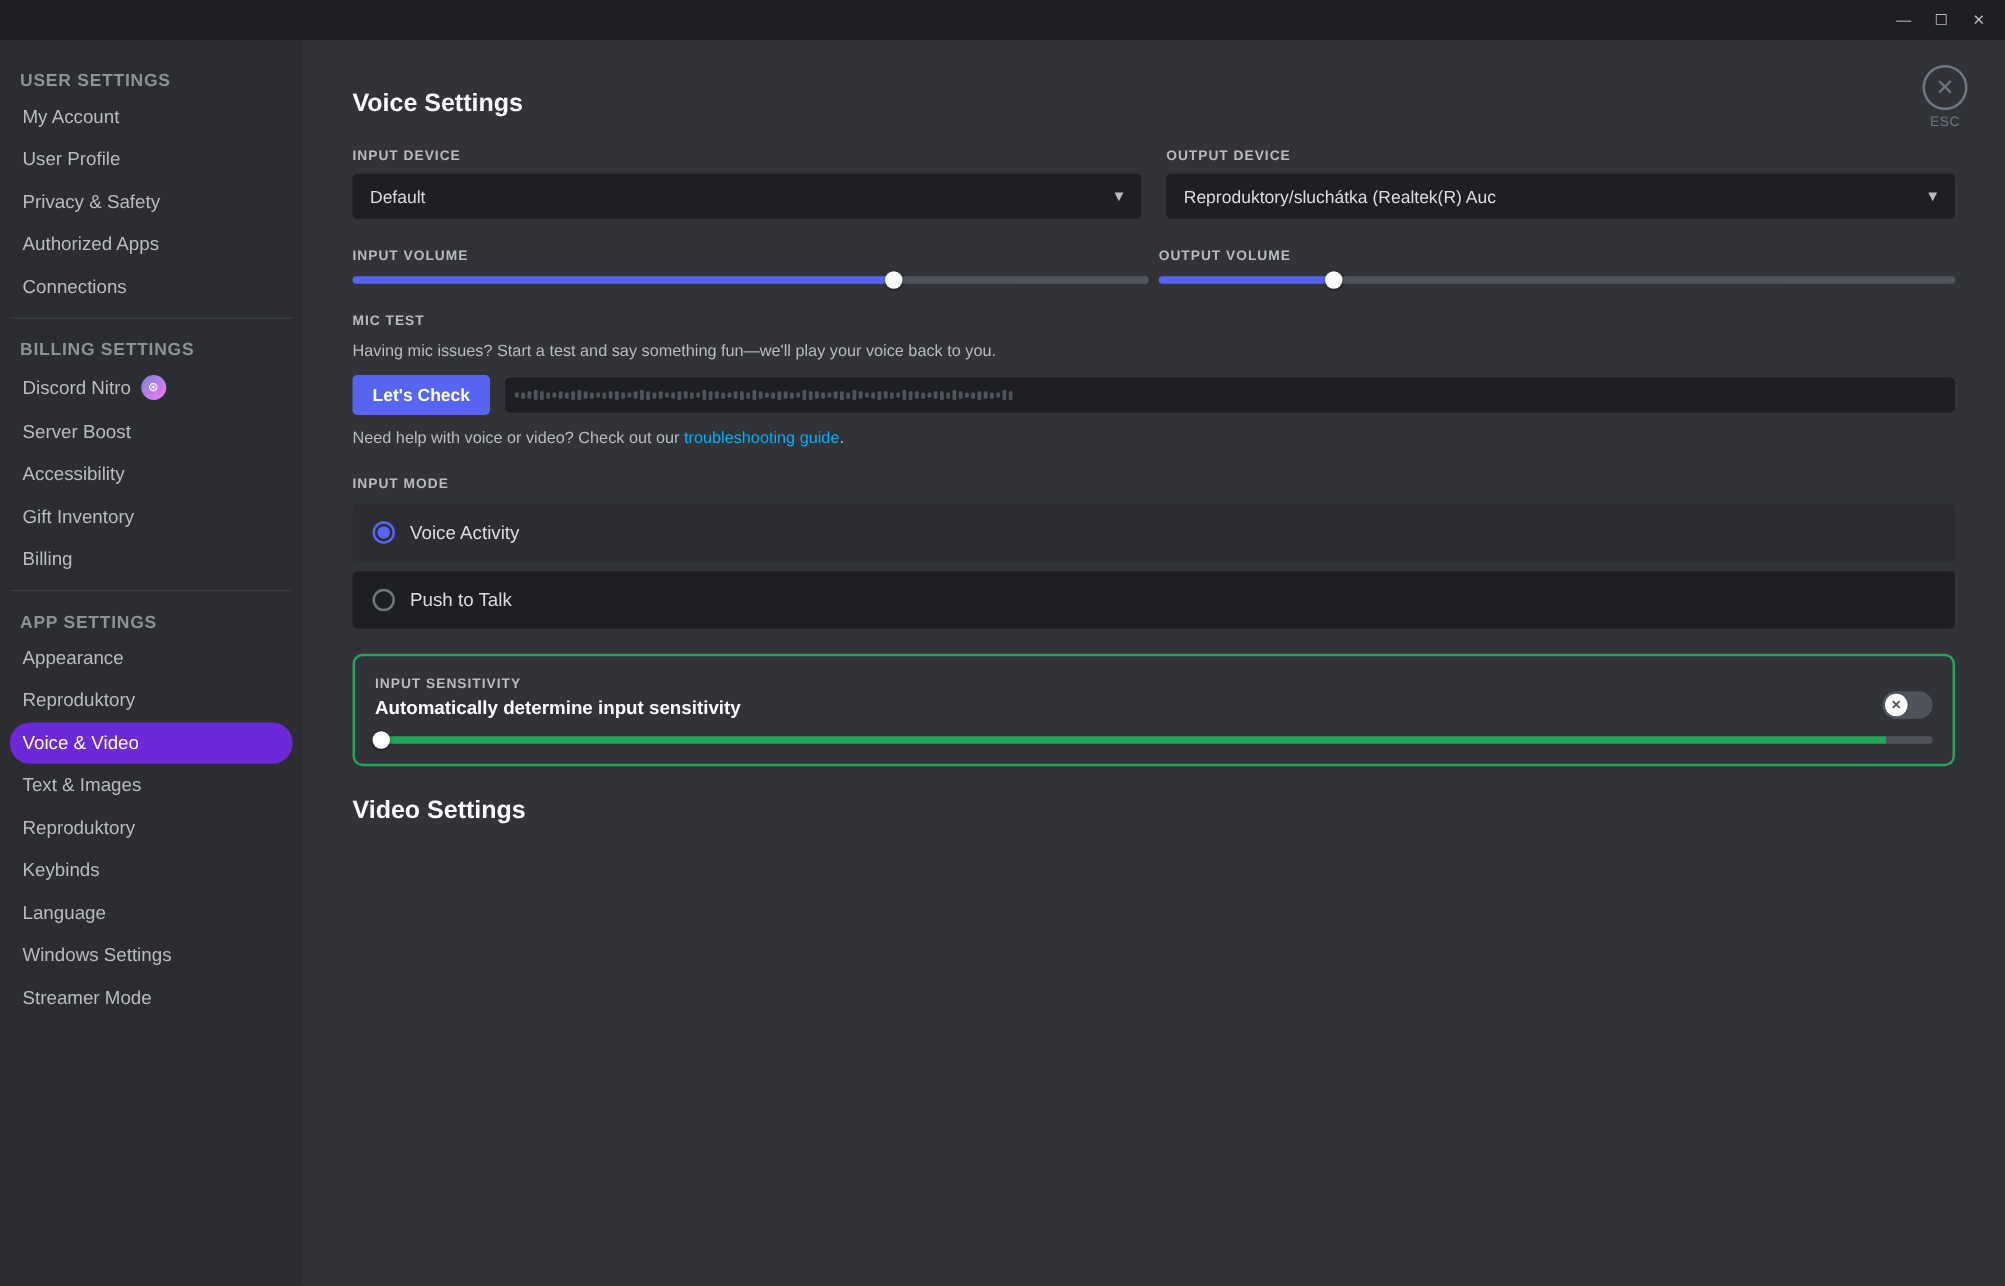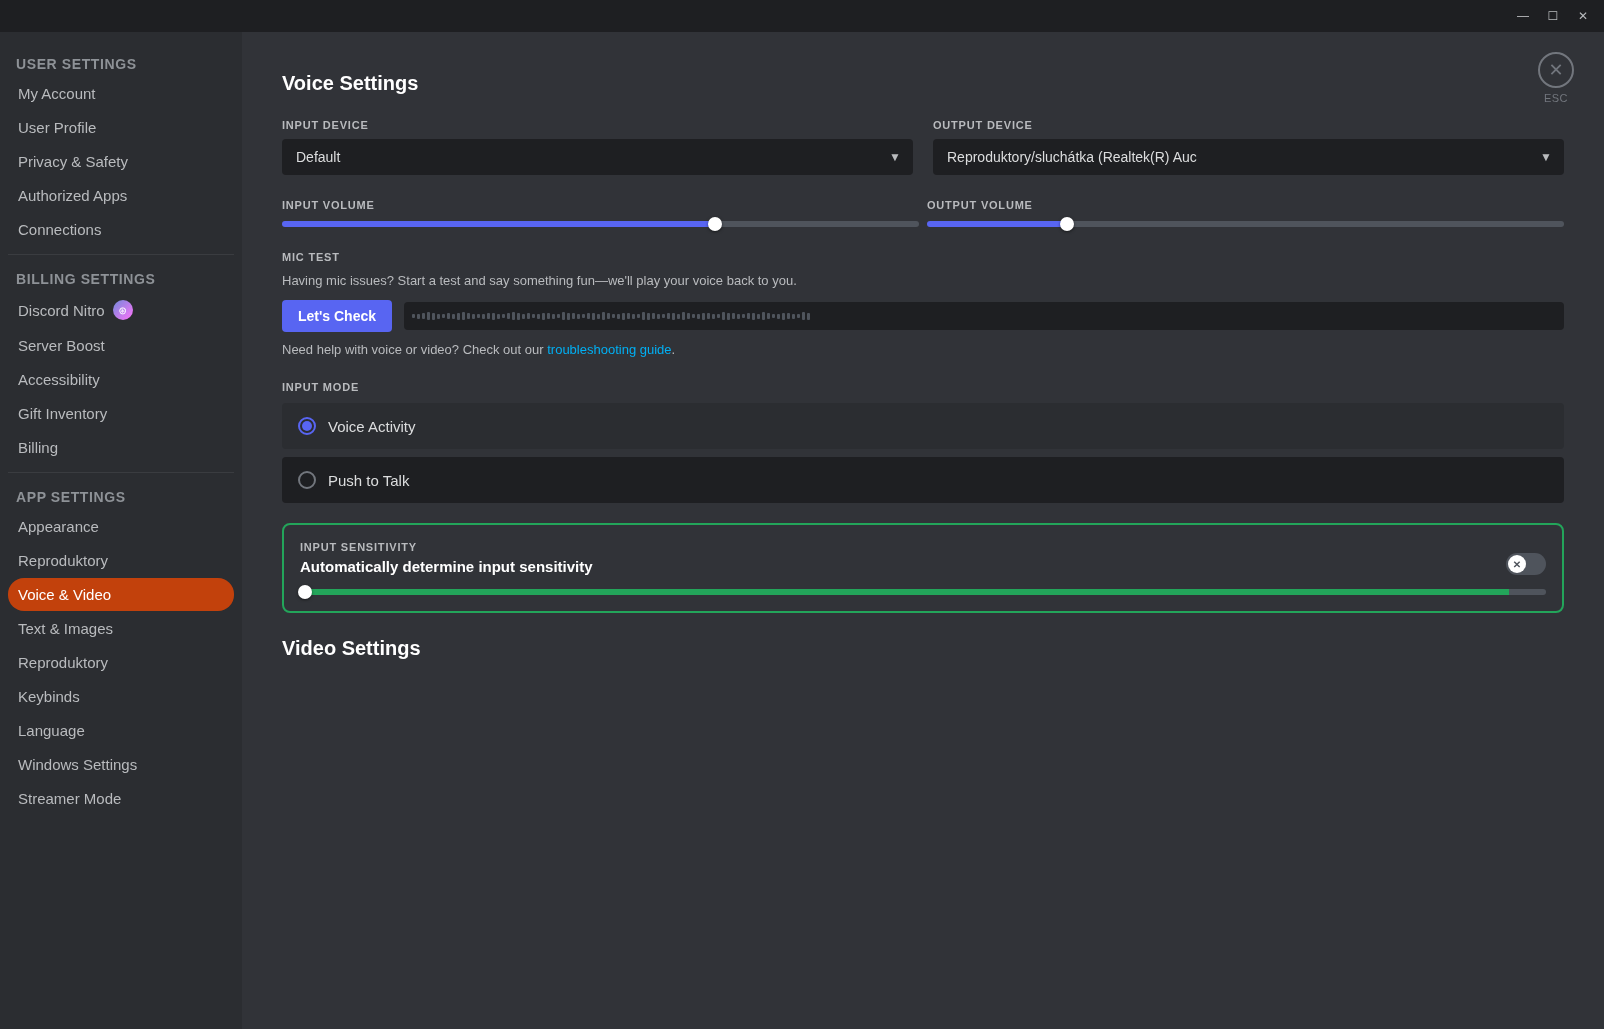--- a/index.html
+++ b/index.html
@@ -70,21 +70,21 @@
       padding: 8px 10px;
       border-radius: 4px;
       cursor: pointer;
       font-size: 15px;
       color: #b9bbbe;
       display: flex;
       align-items: center;
       gap: 8px;
       margin: 1px 0;
     }
-    .sidebar-item.active { background: #c2410c; color: #ffffff; border-radius: 16px; }
+    .sidebar-item.active { background: #6d28d9; color: #ffffff; border-radius: 16px; }
 
     .sidebar-item .nitro-icon {
       width: 20px;
       height: 20px;
       background: linear-gradient(135deg, #7289da, #ff73fa);
       border-radius: 50%;
       display: flex;
       align-items: center;
       justify-content: center;
       font-size: 10px;

